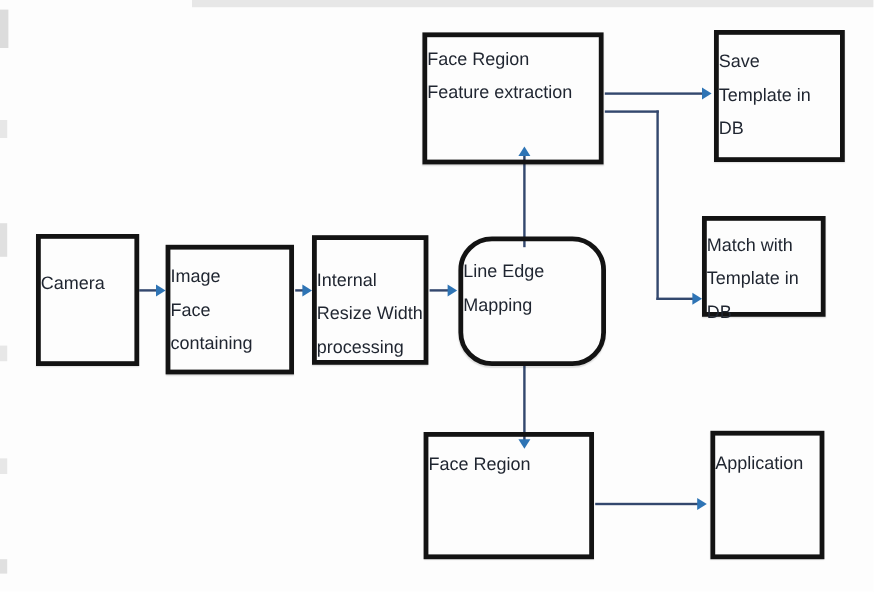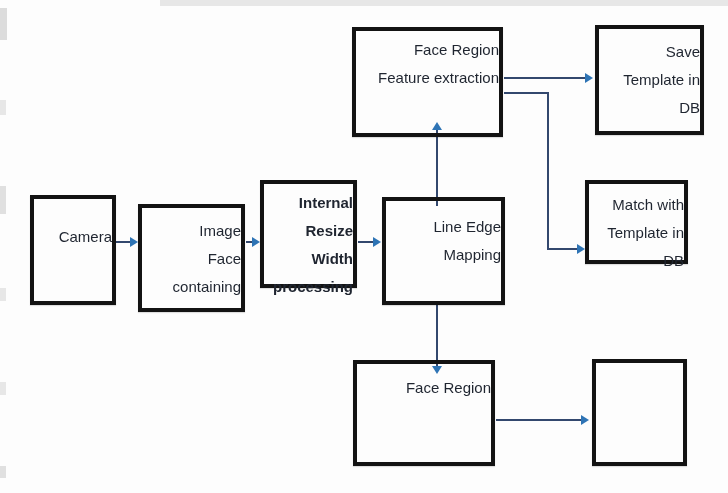--- a/index.html
+++ b/index.html
@@ -38,30 +38,30 @@
   .ah { position: absolute; width: 0; height: 0; }
   .ah-right { border-top: 5px solid transparent; border-bottom: 5px solid transparent; border-left: 8px solid var(--arrowhead); }
   .ah-up    { border-left: 5px solid transparent; border-right: 5px solid transparent; border-bottom: 8px solid var(--arrowhead); }
   .ah-down  { border-left: 5px solid transparent; border-right: 5px solid transparent; border-top: 8px solid var(--arrowhead); }
   
   .node {
     position: absolute;
     box-sizing: border-box;
     border: 4px solid var(--box-border);
     background: transparent;
-    text-align: right;
+    text-align: left;
     color: var(--text);
     font-size: 15px;
     line-height: 28px;
     box-shadow: 0 1px 1px rgba(0,0,0,0.12);
   }
   .n-camera    { left: 30px;  top: 195px; width: 86px;  height: 110px; padding-top: 24px; }
   .n-image     { left: 138px; top: 204px; width: 107px; height: 108px; padding-top: 9px; }
-  .n-internal  { left: 260px; top: 180px; width: 97px;  height: 108px; padding-top: 5px; font-weight: bold; }
-  .n-lineedge  { left: 382px; top: 197px; width: 123px; height: 108px; padding-top: 12px; }
+  .n-internal  { left: 260px; top: 196px; width: 97px;  height: 108px; padding-top: 20px; }
+  .n-lineedge  { left: 382px; top: 197px; width: 123px; height: 108px; padding-top: 12px; border-radius: 28px; }
   .n-faceid    { left: 352px; top: 27px;  width: 151px; height: 110px; padding-top: 5px; }
   .n-save      { left: 595px; top: 25px;  width: 109px;  height: 110px; padding-top: 9px; }
   .n-match     { left: 585px; top: 180px; width: 103px; height: 84px; padding-top: 7px; }
   .n-facesel   { left: 353px; top: 360px; width: 142px; height: 106px; padding-top: 10px; }
   .n-displayed { left: 592px; top: 359px; width: 95px;  height: 107px; padding-top: 10px; }
 </style>
 </head>
 <body>
 
 <div id="stage">
@@ -136,15 +136,16 @@
     <div>Match with</div>
     <div>Template in</div>
     <div>DB</div>
   </div>
 
   <div class="node n-facesel">
     <div>Face Region</div>
   </div>
 
   <div class="node n-displayed">
+    <div>Application</div>
   </div>
 
 </div>
 
 </body></html>

